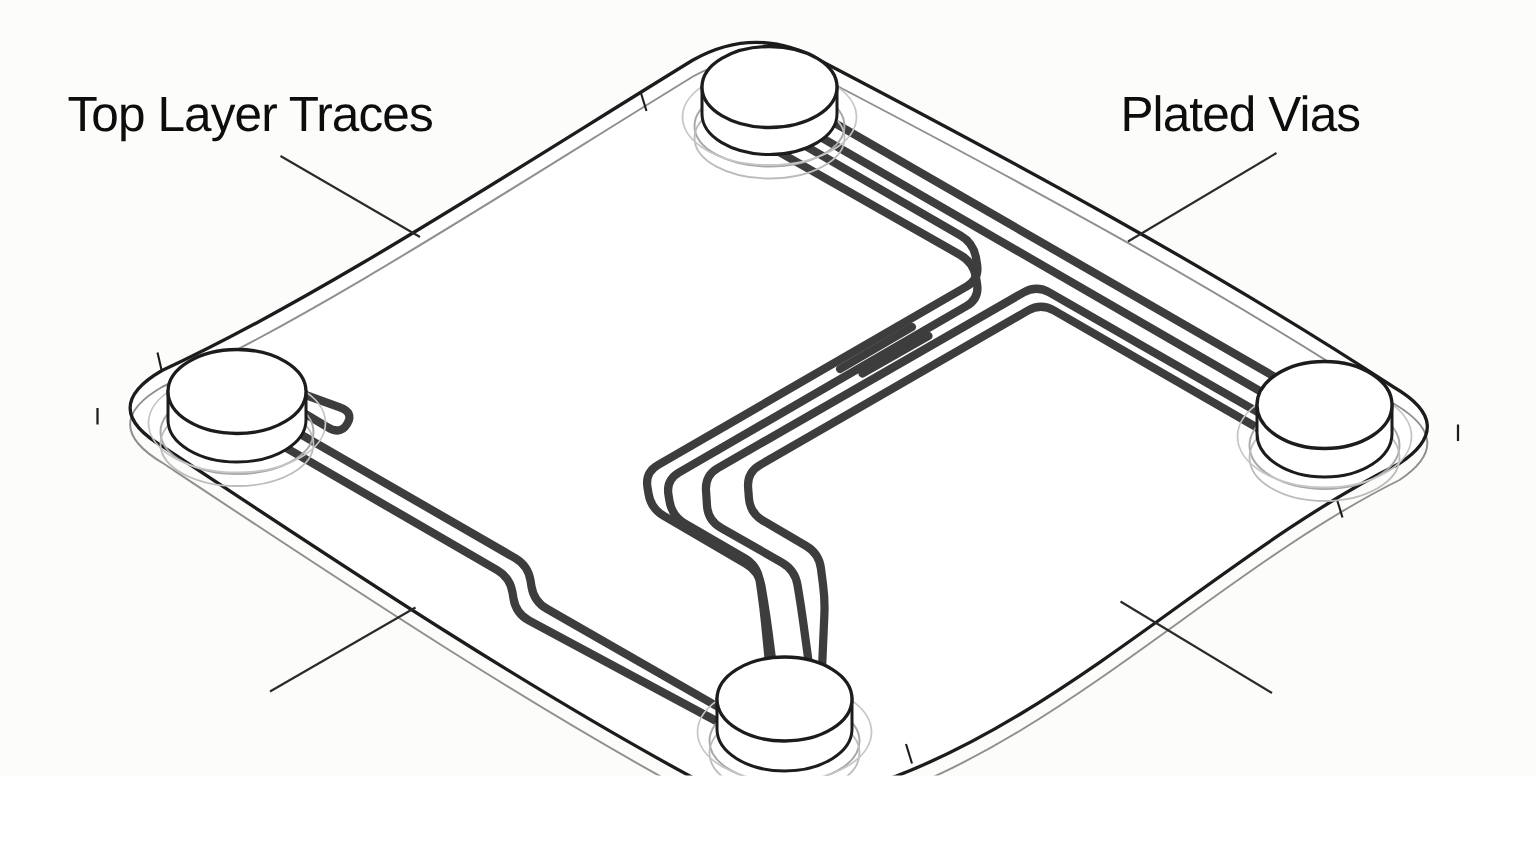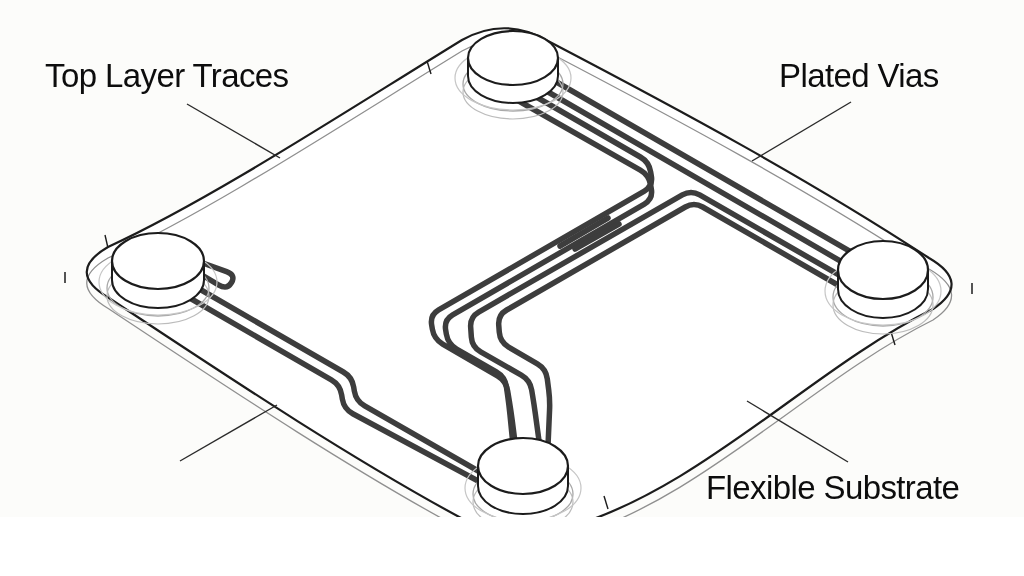--- a/index.html
+++ b/index.html
@@ -68,17 +68,16 @@
       <path d="M838,270 L838,289 A45 29 0 0 0 928,289 L928,270 Z" fill="#fff" stroke="#1c1c1c" stroke-width="2"></path>
       <ellipse cx="883" cy="270" rx="45" ry="29" fill="#fff" stroke="#1c1c1c" stroke-width="2.2"></ellipse>
       <line x1="187" y1="104" x2="280" y2="158" stroke="#2a2a2a" stroke-width="1.4"></line>
       <line x1="851" y1="102" x2="752" y2="161" stroke="#2a2a2a" stroke-width="1.4"></line>
       <line x1="180" y1="461" x2="277" y2="405" stroke="#2a2a2a" stroke-width="1.4"></line>
       <line x1="848" y1="462" x2="747" y2="401" stroke="#2a2a2a" stroke-width="1.4"></line>
     </svg>
 
   <div class="callout" style="left:45px;top:59px;">Top Layer Traces</div>
 
-  <div class="callout" style="left:747px;top:59px;margin-left:32px;">Plated Vias</div>
+  <div class="callout" style="left:747px;top:59px;">Plated Vias</div>
 
 
-  <div class="callout" style="left:706px;top:471px;">Flexible Substrate</div>
 </div>
 
 </body></html>

